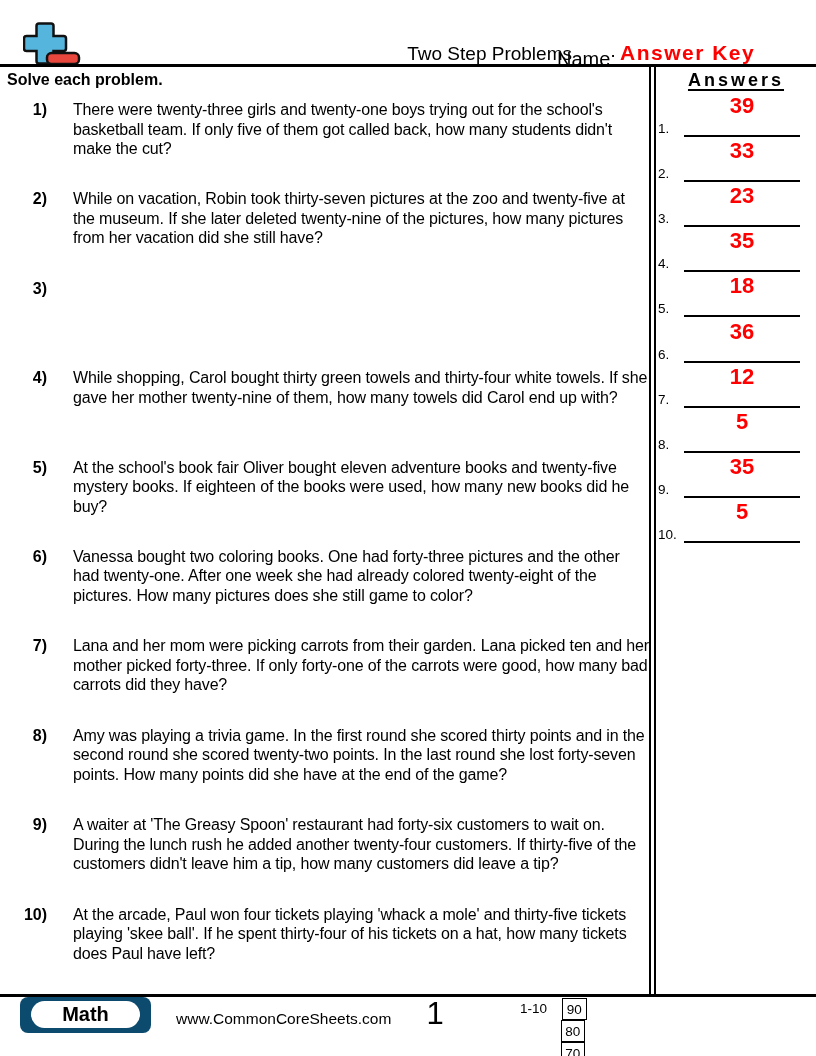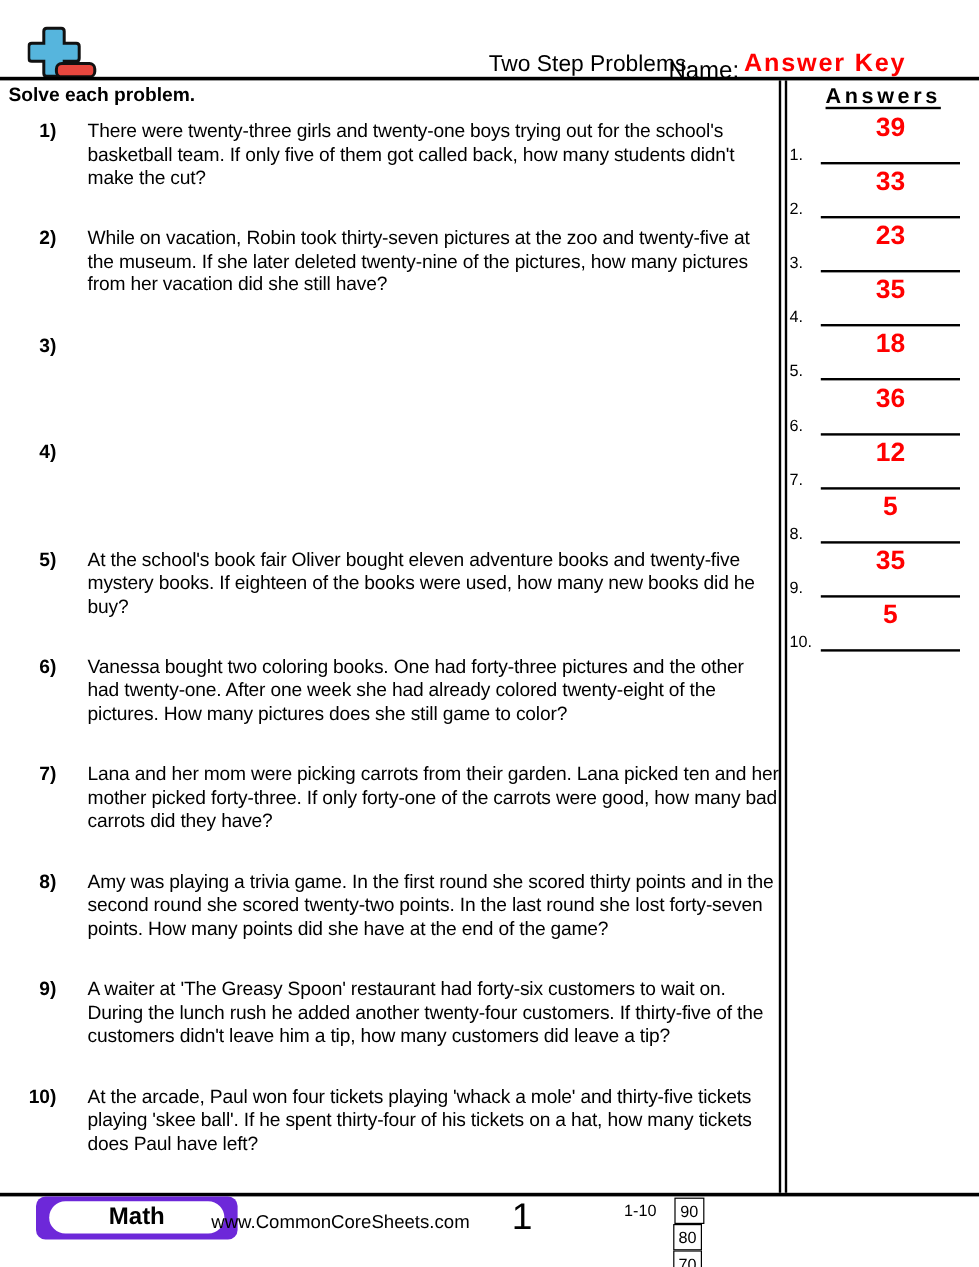--- a/index.html
+++ b/index.html
@@ -32,22 +32,22 @@
   
   .problems{position:absolute;left:0;top:100px;width:650px;}
   .problem{display:flex;height:89.4px;align-items:flex-start;}
   .problem-num{width:47px;text-align:right;font-weight:bold;font-size:16px;
                line-height:19.5px;flex:none;}
   .problem-text{margin-left:26px;width:592px;font-size:16px;line-height:19.5px;
                 letter-spacing:-0.15px;}
 
   
   .footer-rule{position:absolute;top:994px;left:0;width:816px;height:3px;background:#000;}
-  .math-badge{position:absolute;left:30px;top:997px;width:168px;height:36px;
-              background:#6d28d9;border-radius:8px;}
+  .math-badge{position:absolute;left:20px;top:997px;width:131px;height:36px;
+              background:#0c4a6e;border-radius:8px;}
   .math-pill{position:absolute;left:11px;right:11px;top:4px;bottom:5px;background:#fff;
              border-radius:15px;display:flex;align-items:center;justify-content:center;
              font-size:20px;font-weight:bold;}
   .website{position:absolute;left:176px;top:1010px;font-size:15.5px;}
   .page-number{position:absolute;left:410px;top:996px;width:50px;text-align:center;
                font-size:31px;}
   .score-range{position:absolute;left:520px;top:1001px;font-size:13.5px;}
   .score-table{position:absolute;left:562px;top:998px;display:flex;flex-direction:column;}
   .score-cell{box-sizing:border-box;width:24.7px;height:22px;border:1.5px solid #000;
               margin-left:-1.5px;display:flex;align-items:center;justify-content:center;
@@ -122,20 +122,21 @@
     </div>
     <div class="problem">
       <span class="problem-num">2)</span>
       <span class="problem-text">While on vacation, Robin took thirty-seven pictures at the zoo and twenty-five at the museum. If she later deleted twenty-nine of the pictures, how many pictures from her vacation did she still have?</span>
     </div>
     <div class="problem">
       <span class="problem-num">3)</span>
     </div>
     <div class="problem">
       <span class="problem-num">4)</span>
+      <span class="problem-text">While shopping, Carol bought thirty green towels and thirty-four white towels. If she gave her mother twenty-nine of them, how many towels did Carol end up with?</span>
     </div>
     <div class="problem">
       <span class="problem-num">5)</span>
       <span class="problem-text">At the school's book fair Oliver bought eleven adventure books and twenty-five mystery books. If eighteen of the books were used, how many new books did he buy?</span>
     </div>
     <div class="problem">
       <span class="problem-num">6)</span>
       <span class="problem-text">Vanessa bought two coloring books. One had forty-three pictures and the other had twenty-one. After one week she had already colored twenty-eight of the pictures. How many pictures does she still game to color?</span>
     </div>
     <div class="problem">

